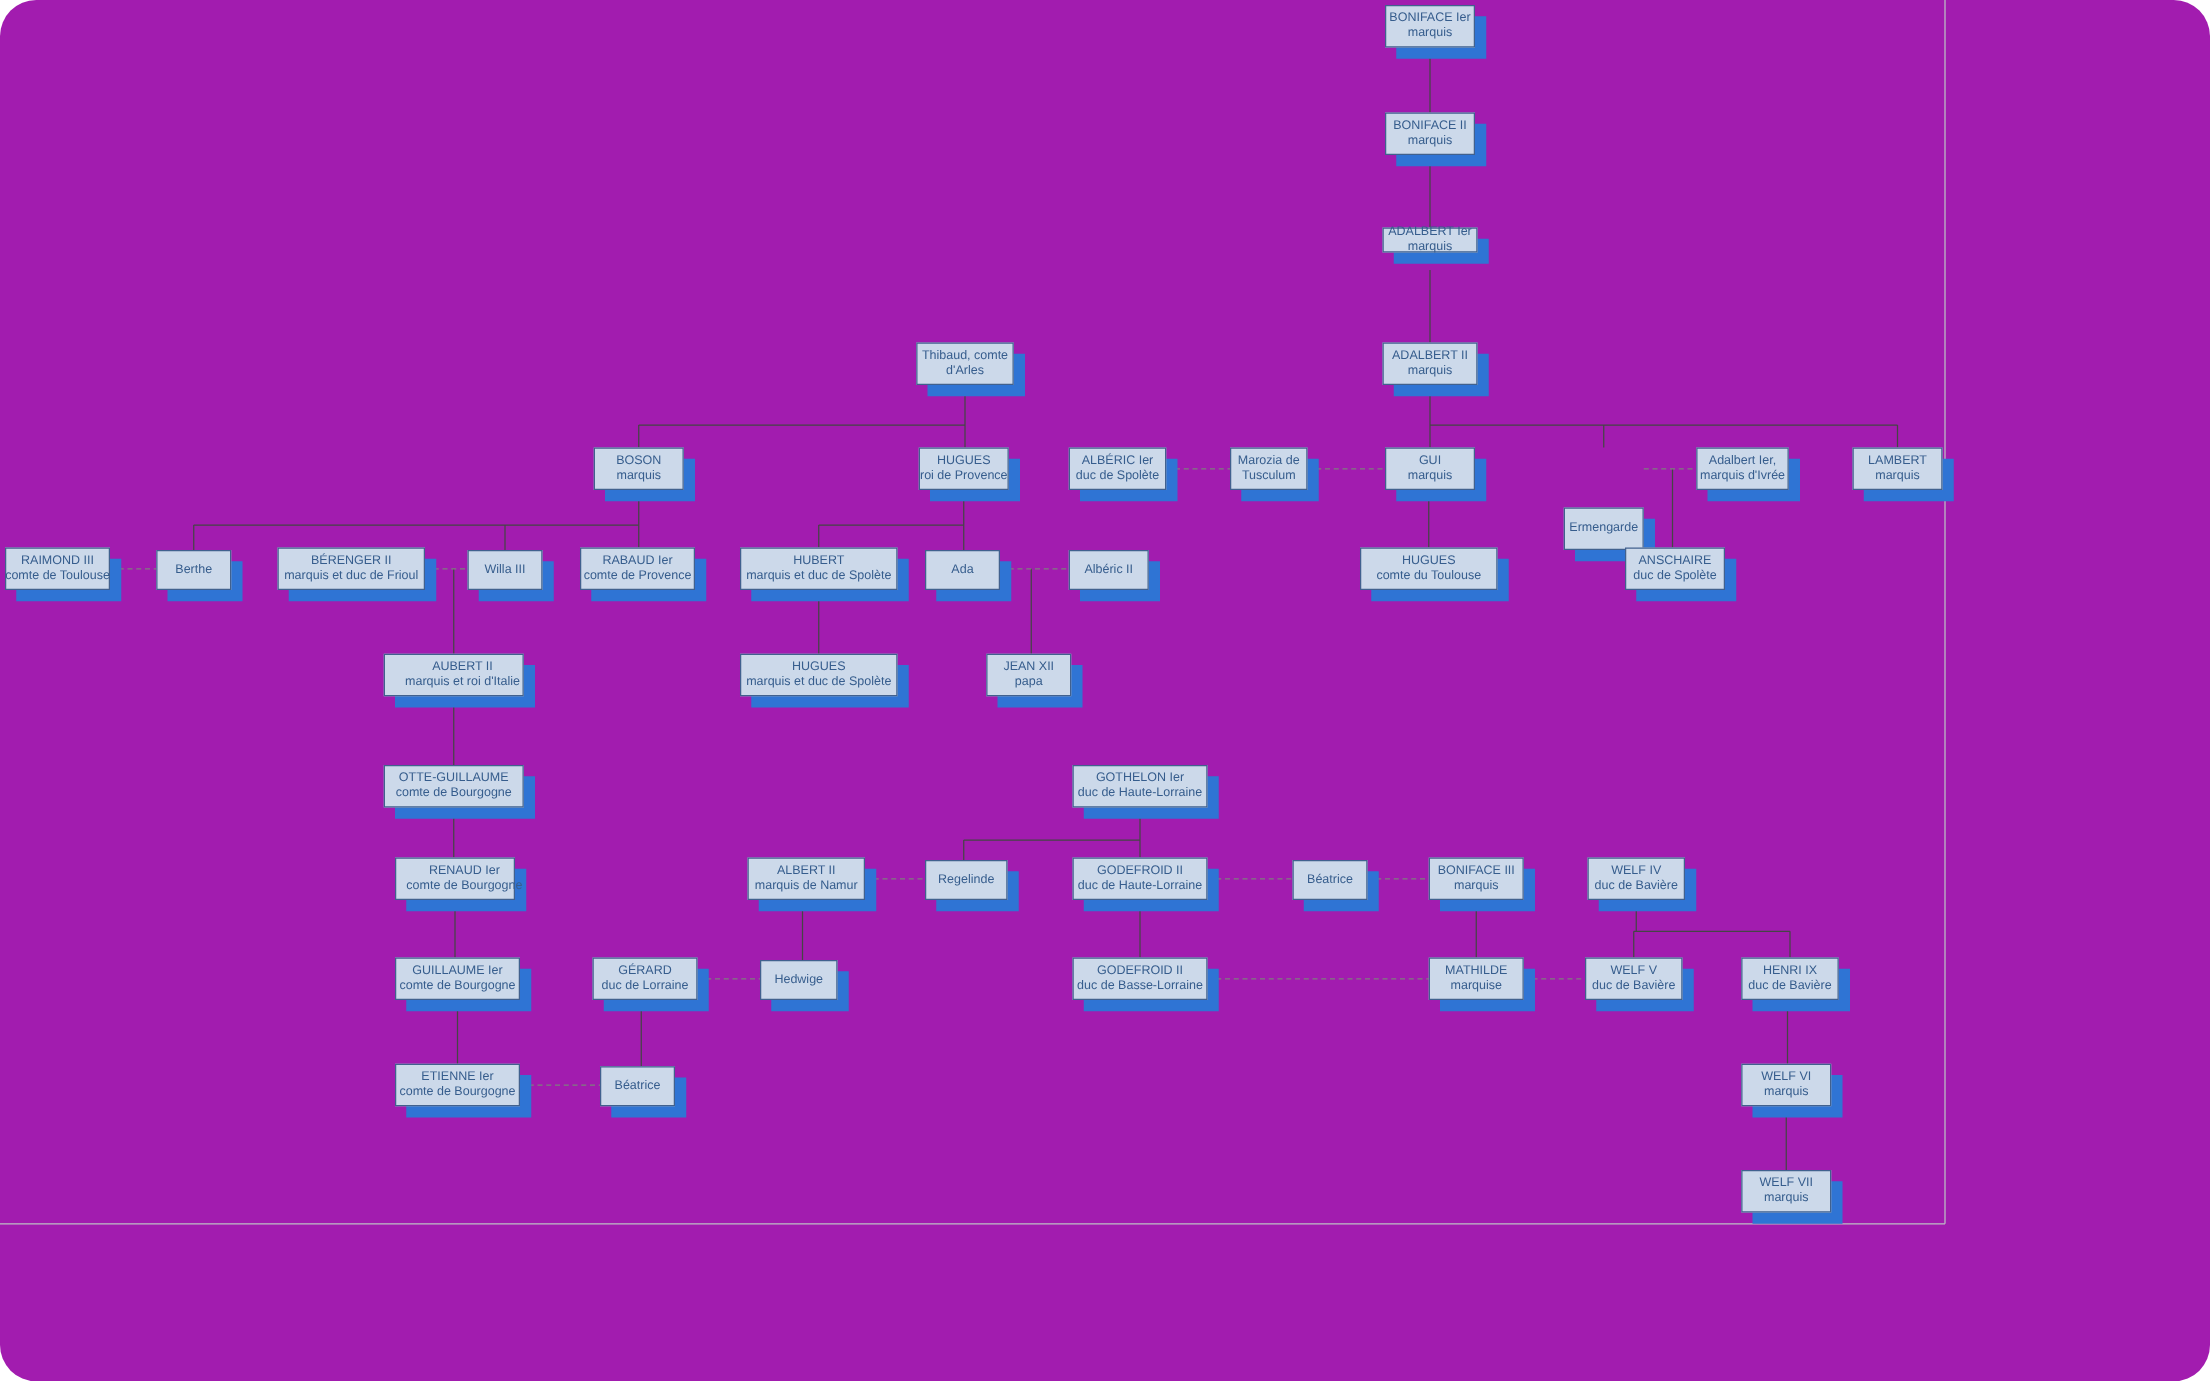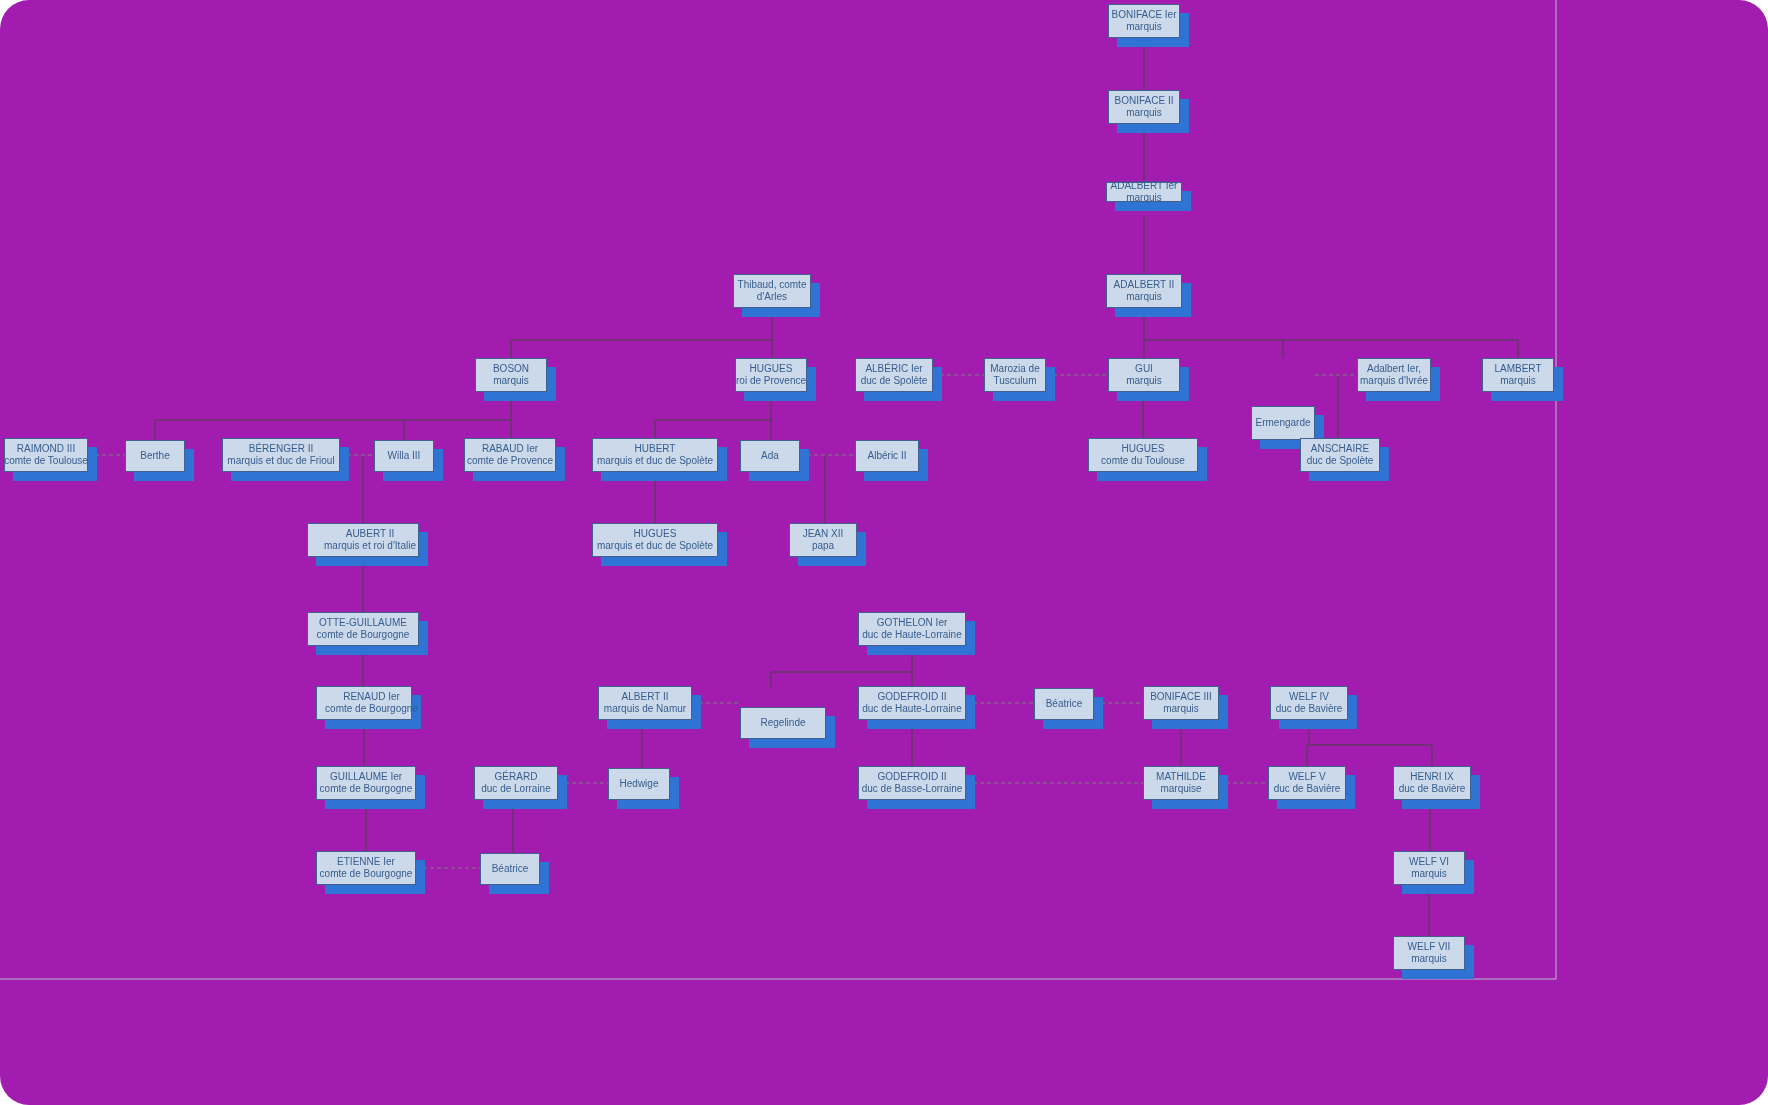--- a/index.html
+++ b/index.html
@@ -207,21 +207,21 @@
       <span>duc de Haute-Lorraine</span>
     </div>
     <div class="node" style="left: 316px; top: 686px; width: 96px; height: 34px; padding-left: 17px;">
       <span>RENAUD Ier</span>
       <span>comte de Bourgogne</span>
     </div>
     <div class="node" style="left: 598px; top: 686px; width: 94px; height: 34px;">
       <span>ALBERT II</span>
       <span>marquis de Namur</span>
     </div>
-    <div class="node" style="left: 740px; top: 688px; width: 86px; height: 32px; margin-top: 19px;">
+    <div class="node" style="left: 740px; top: 688px; width: 66px; height: 32px;">
       <span>Regelinde</span>
     </div>
     <div class="node" style="left: 858px; top: 686px; width: 108px; height: 34px;">
       <span>GODEFROID II</span>
       <span>duc de Haute-Lorraine</span>
     </div>
     <div class="node" style="left: 1034px; top: 688px; width: 60px; height: 32px;">
       <span>Béatrice</span>
     </div>
     <div class="node" style="left: 1143px; top: 686px; width: 76px; height: 34px;">

